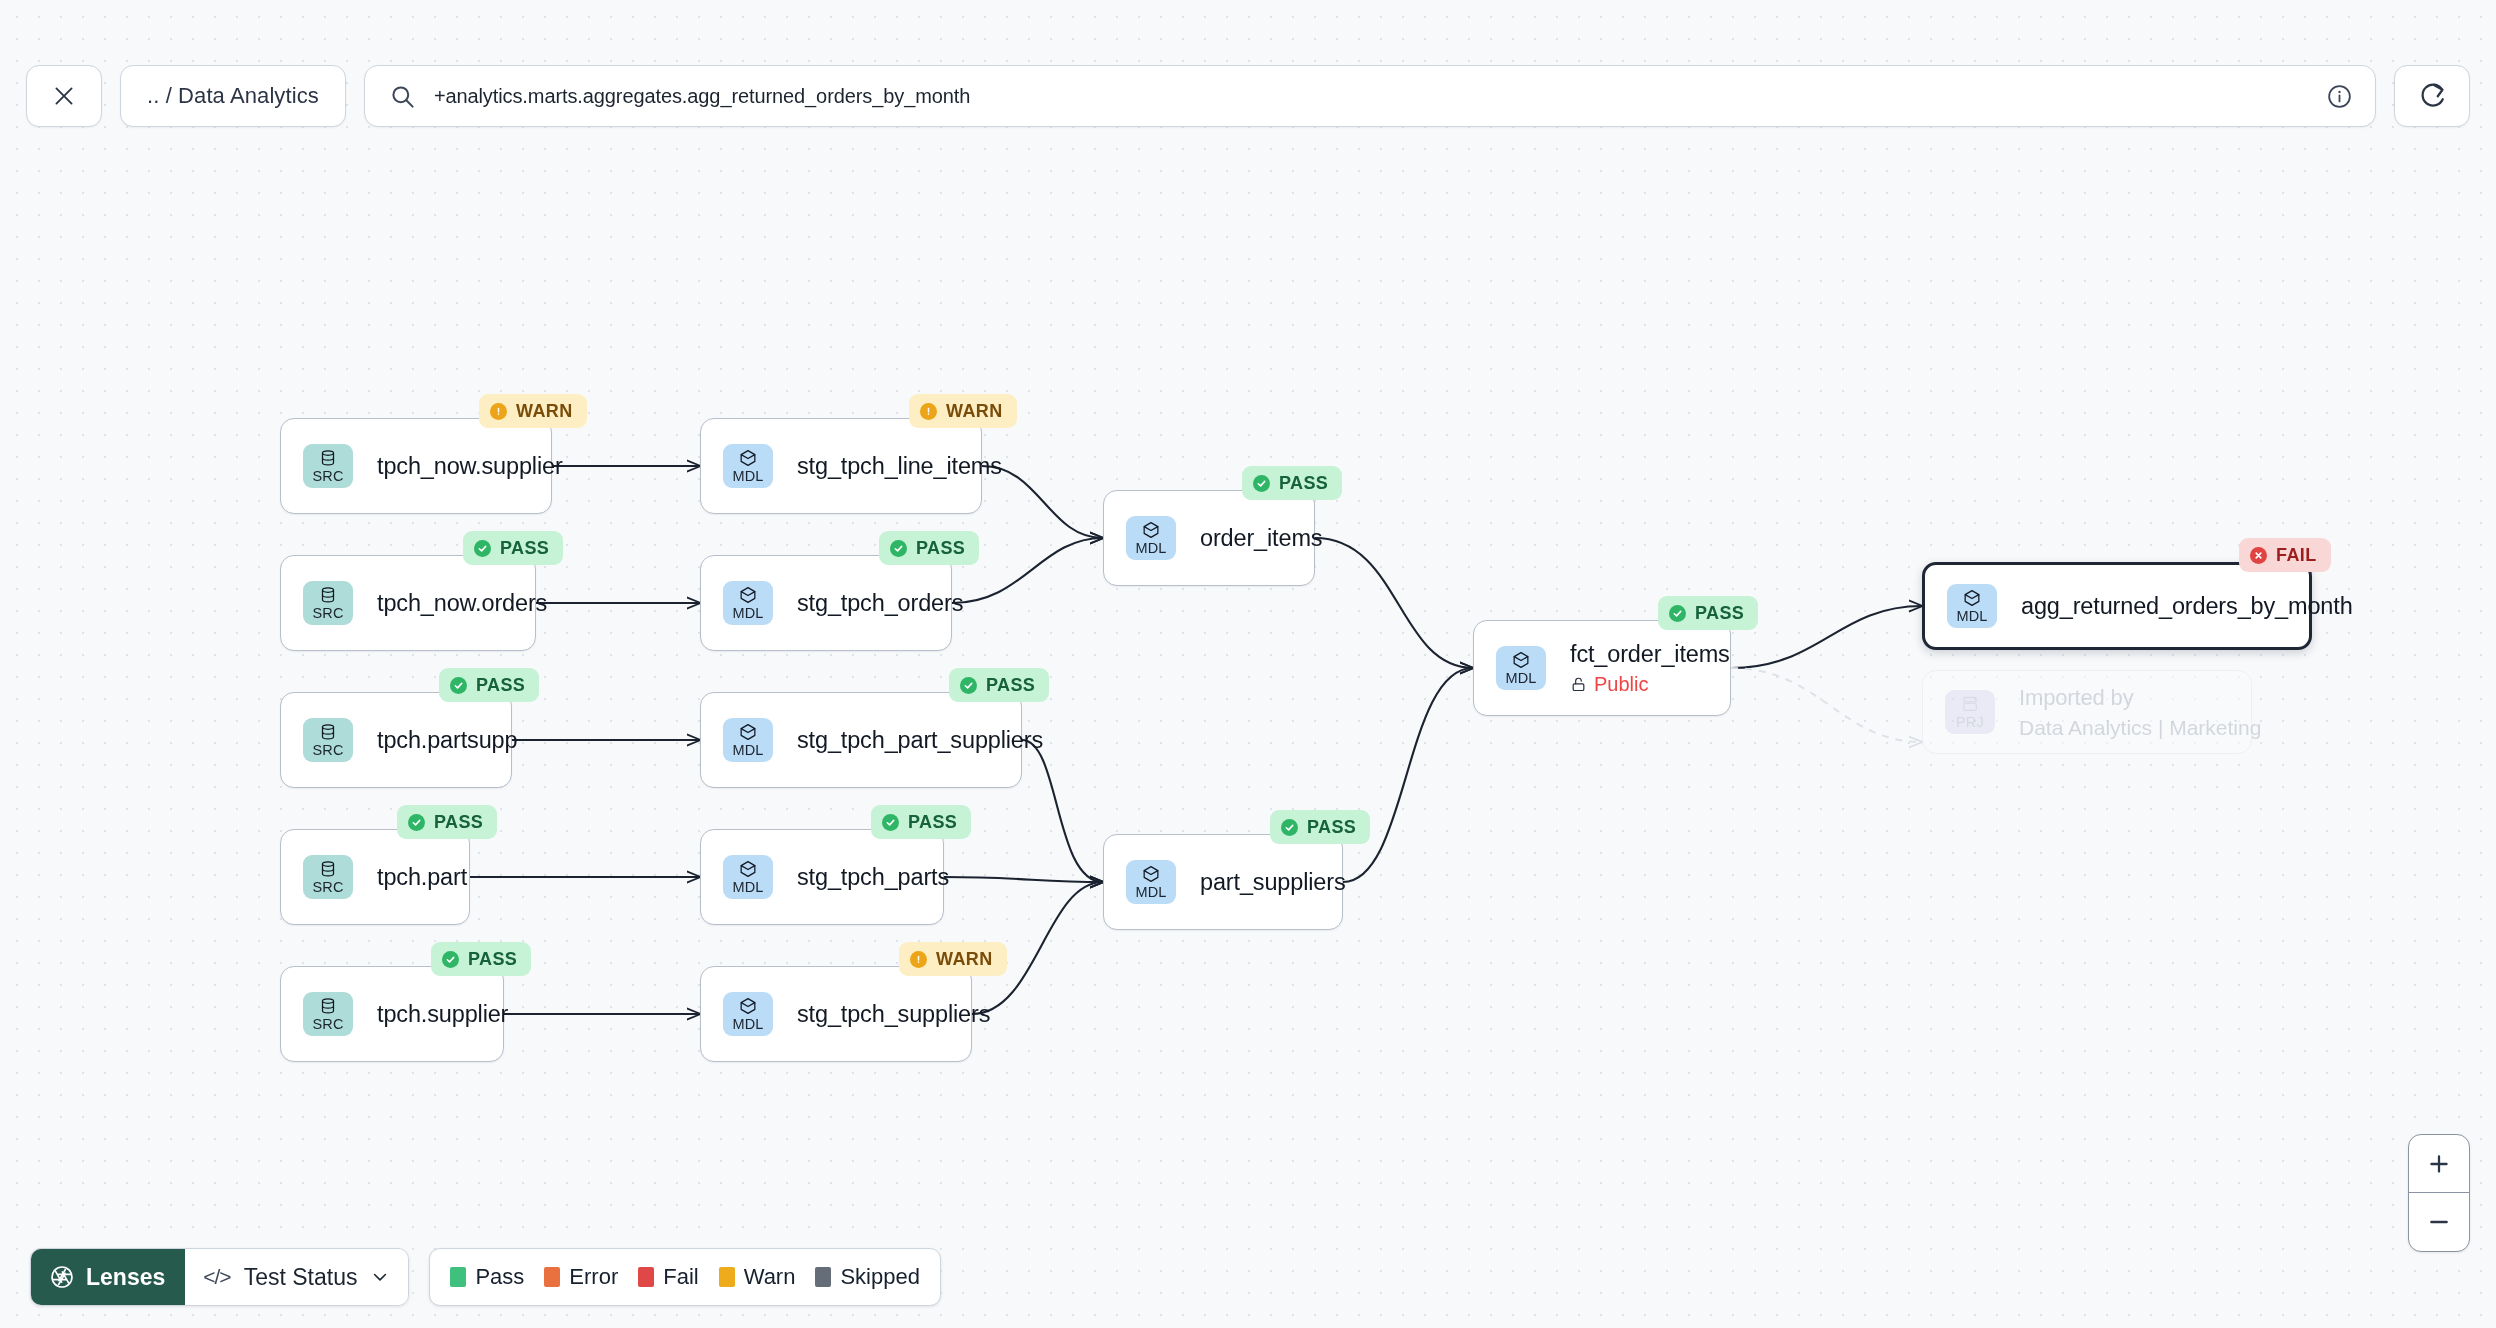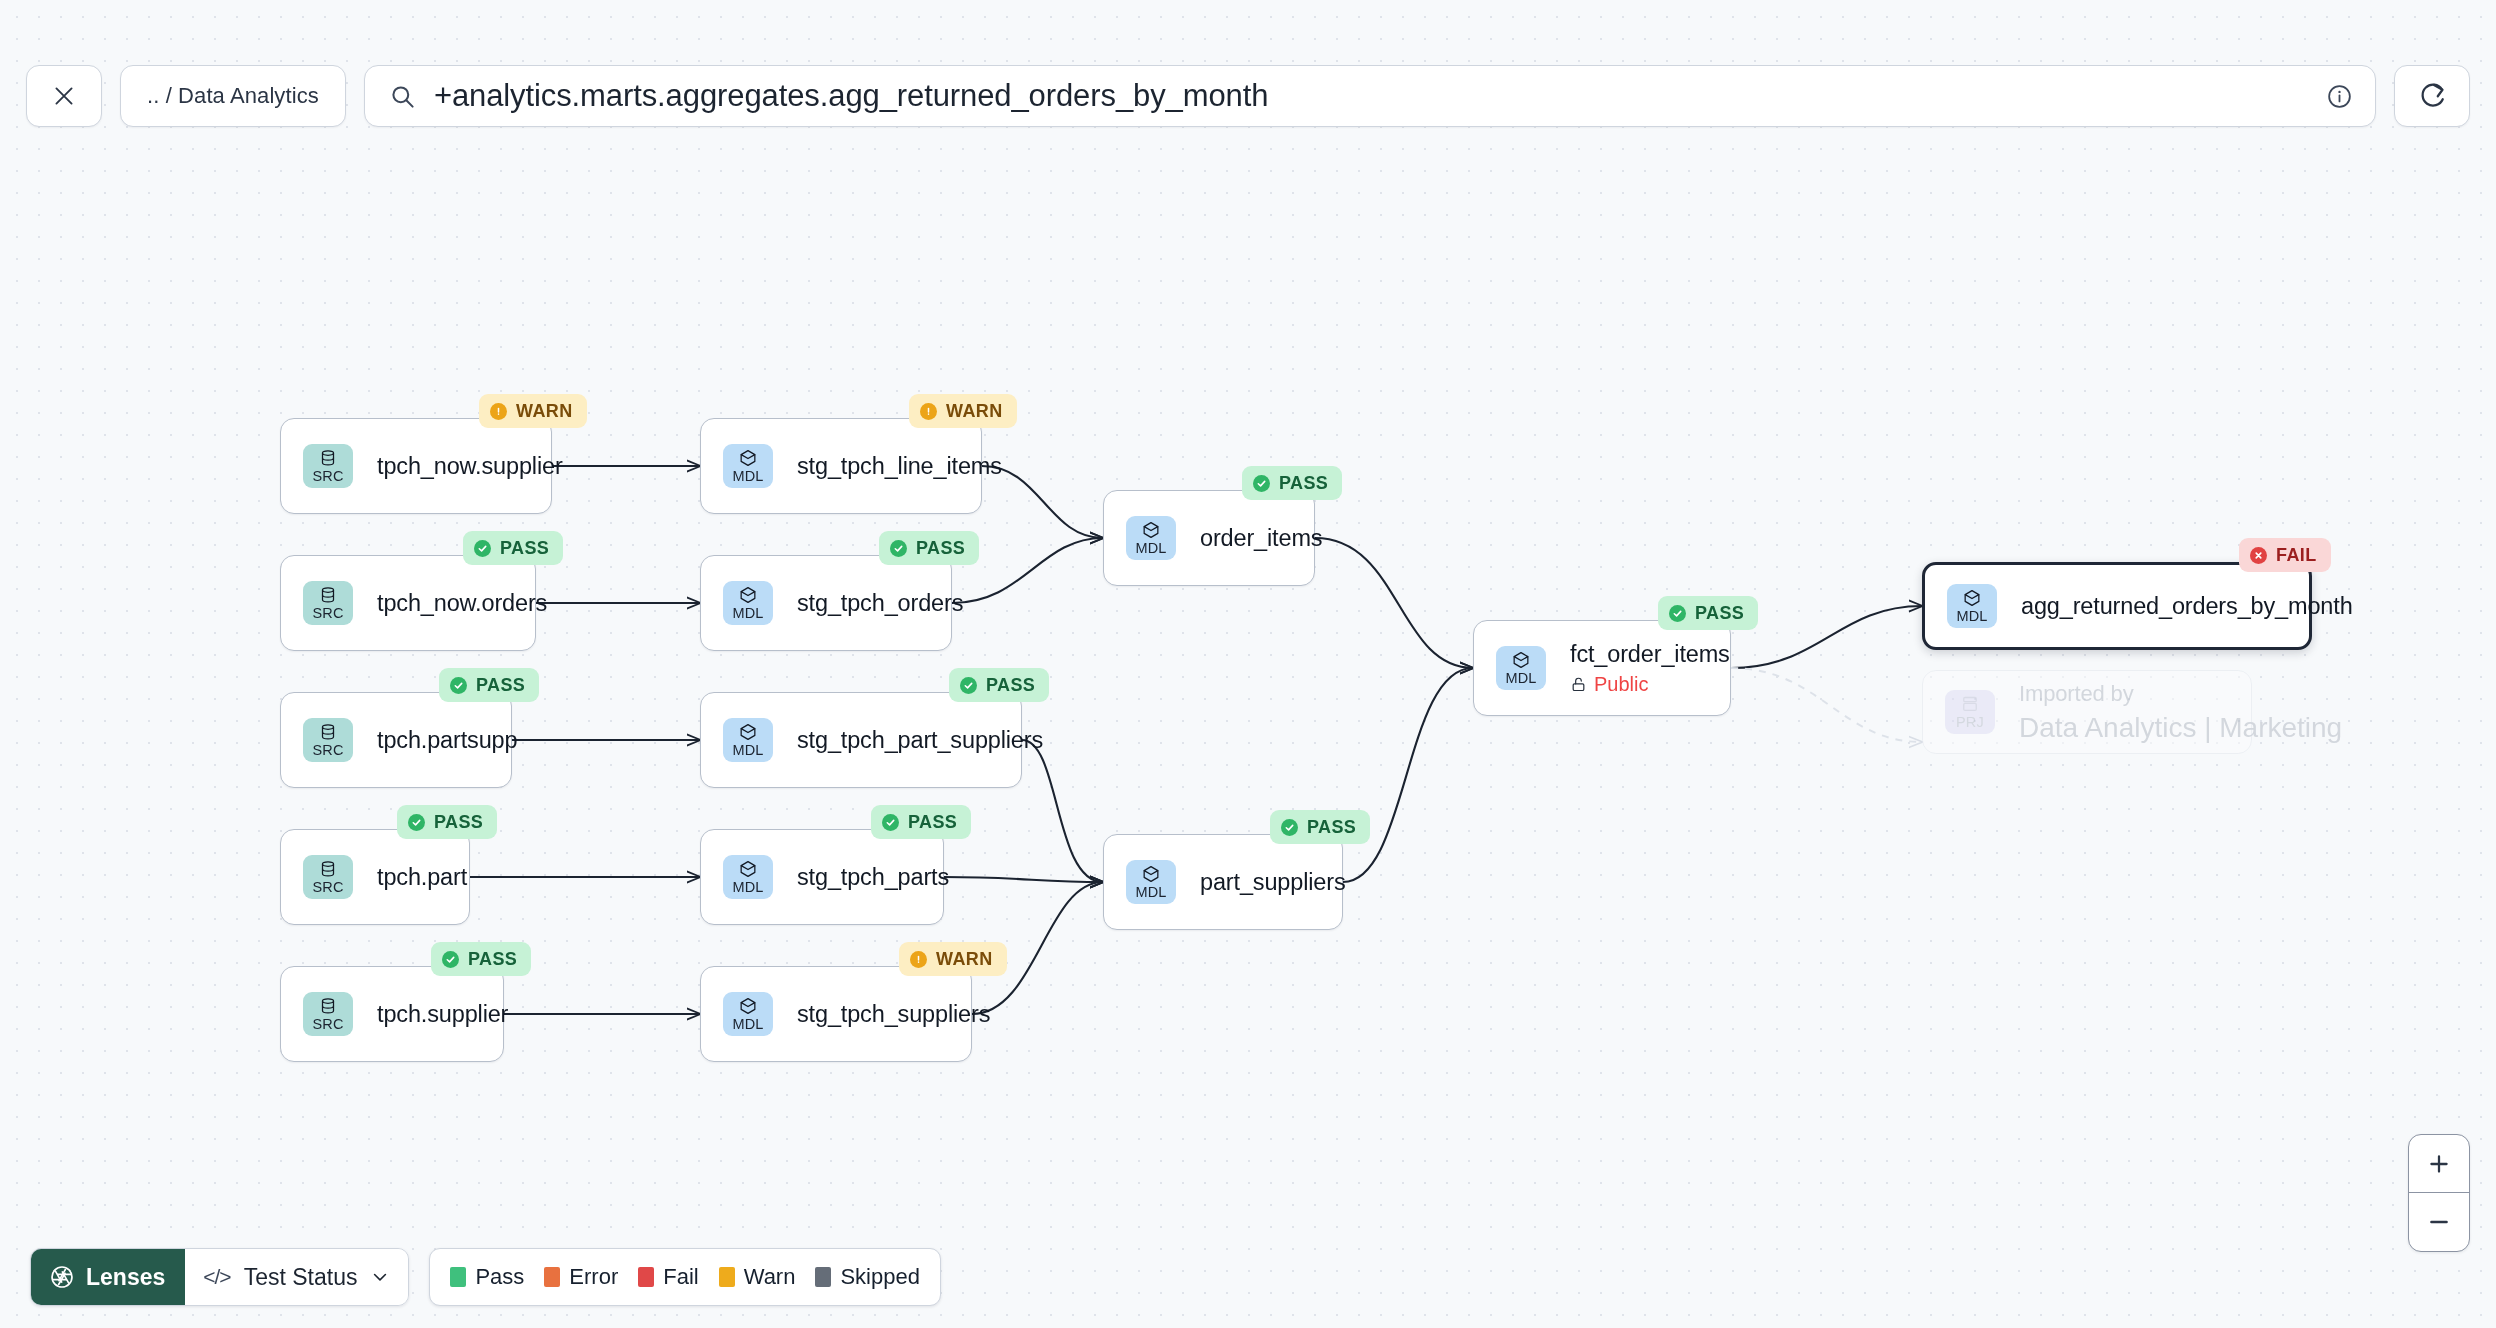--- a/index.html
+++ b/index.html
@@ -67,21 +67,21 @@
     min-width: 0;
     padding: 0 22px 0 24px;
     gap: 18px;
     justify-content: flex-start;
     border-radius: 14px;
     cursor: text;
   }
   #search-icon { flex: 0 0 auto; width: 27px; height: 27px; display:block; }
   #search-value {
     flex: 1 1 auto;
-    font-size: 31px;
+    font-size: 20px;
     color: #1c2430;
     white-space: nowrap;
     overflow: hidden;
     letter-spacing: -.1px;
   }
   #info-icon { flex: 0 0 auto; width: 27px; height: 27px; display:block; cursor: pointer; }
 
   #refresh-btn { width: 76px; flex: 0 0 76px; }
   #refresh-btn svg { width: 30px; height: 30px; }
 
@@ -160,21 +160,21 @@
   }
   .node.faded .node-title { color: #b6bcc6; font-size: 22px; }
   .node-sub {
     display: flex;
     align-items: center;
     gap: 7px;
     font-size: 20px;
     color: #ef4444;
     white-space: nowrap;
   }
-  .node.faded .node-sub { color: #b6bcc6; font-size: 28px; }
+  .node.faded .node-sub { color: #b6bcc6; font-size: 21px; }
   .node-sub svg { width: 17px; height: 17px; display: block; }
 
   
   .badge {
     position: absolute;
     display: flex;
     align-items: center;
     gap: 9px;
     height: 34px;
     padding: 0 14px 0 11px;

